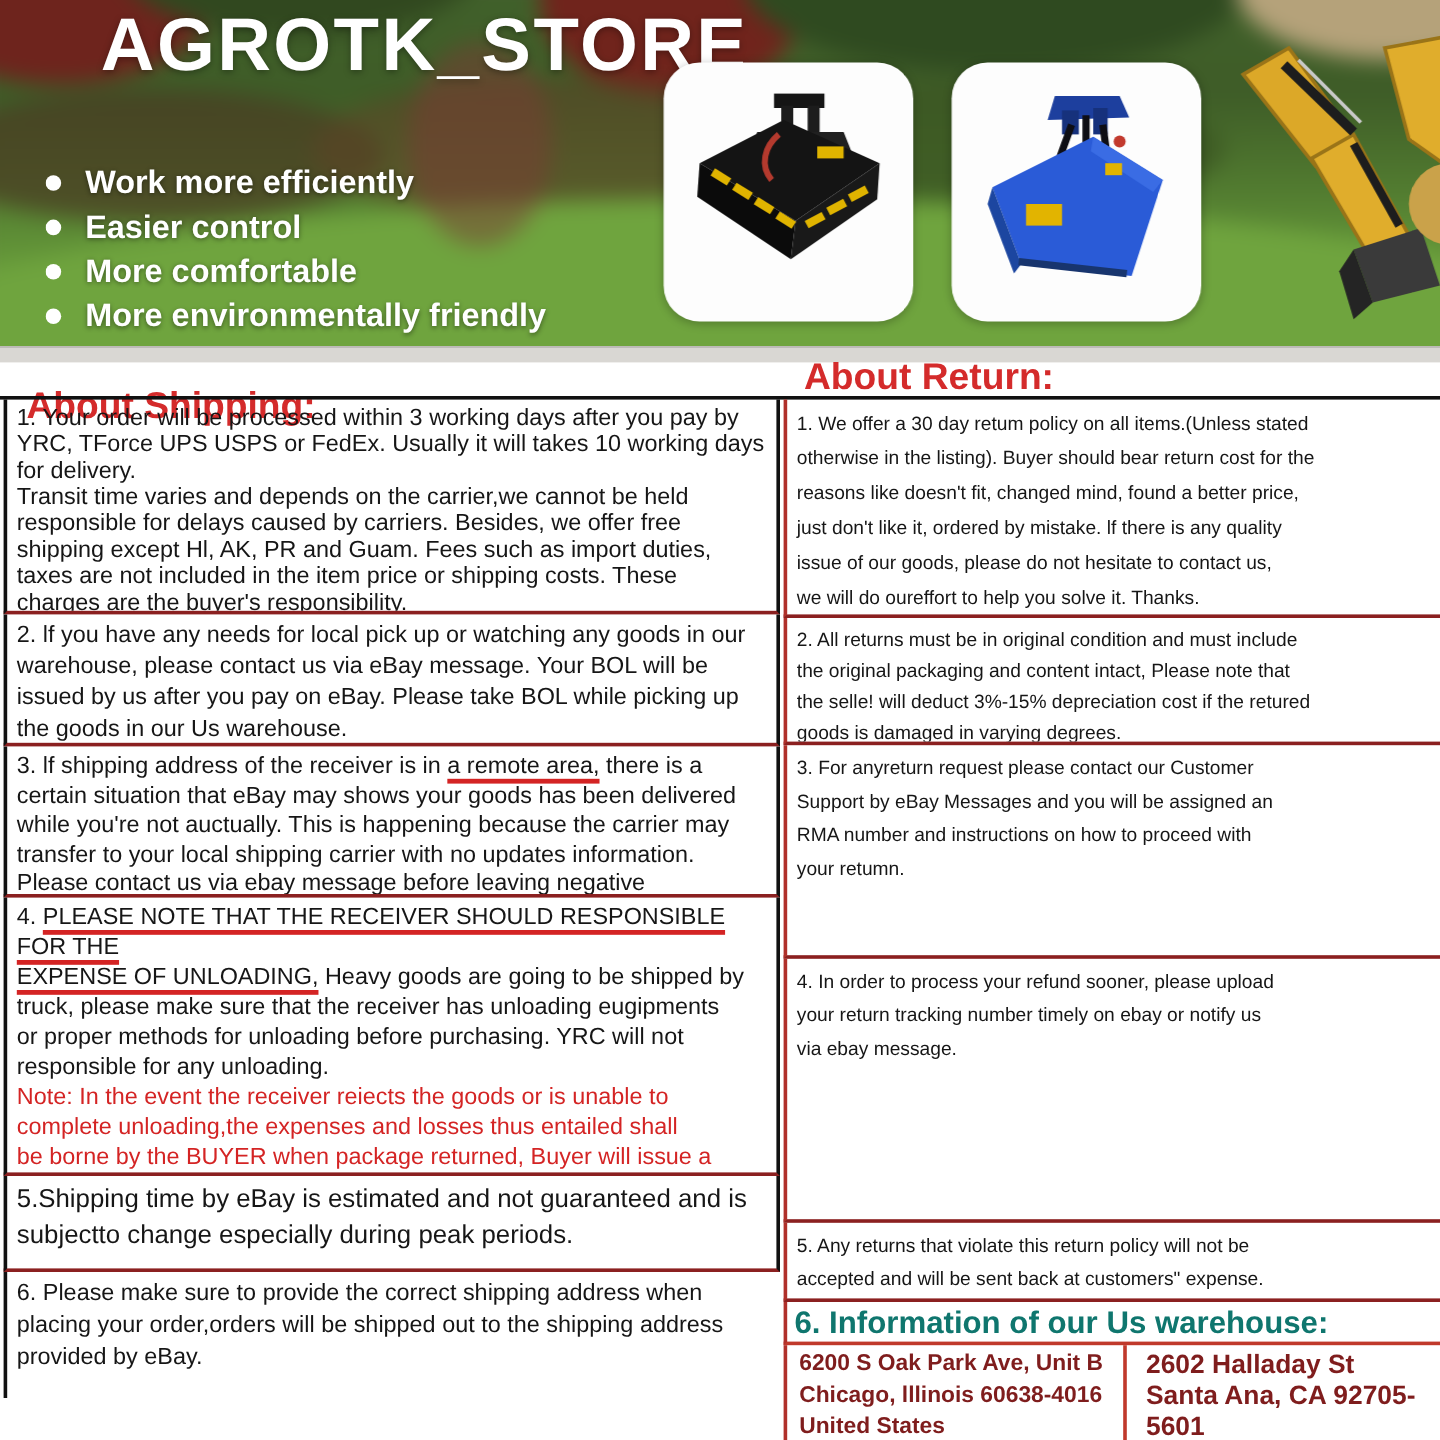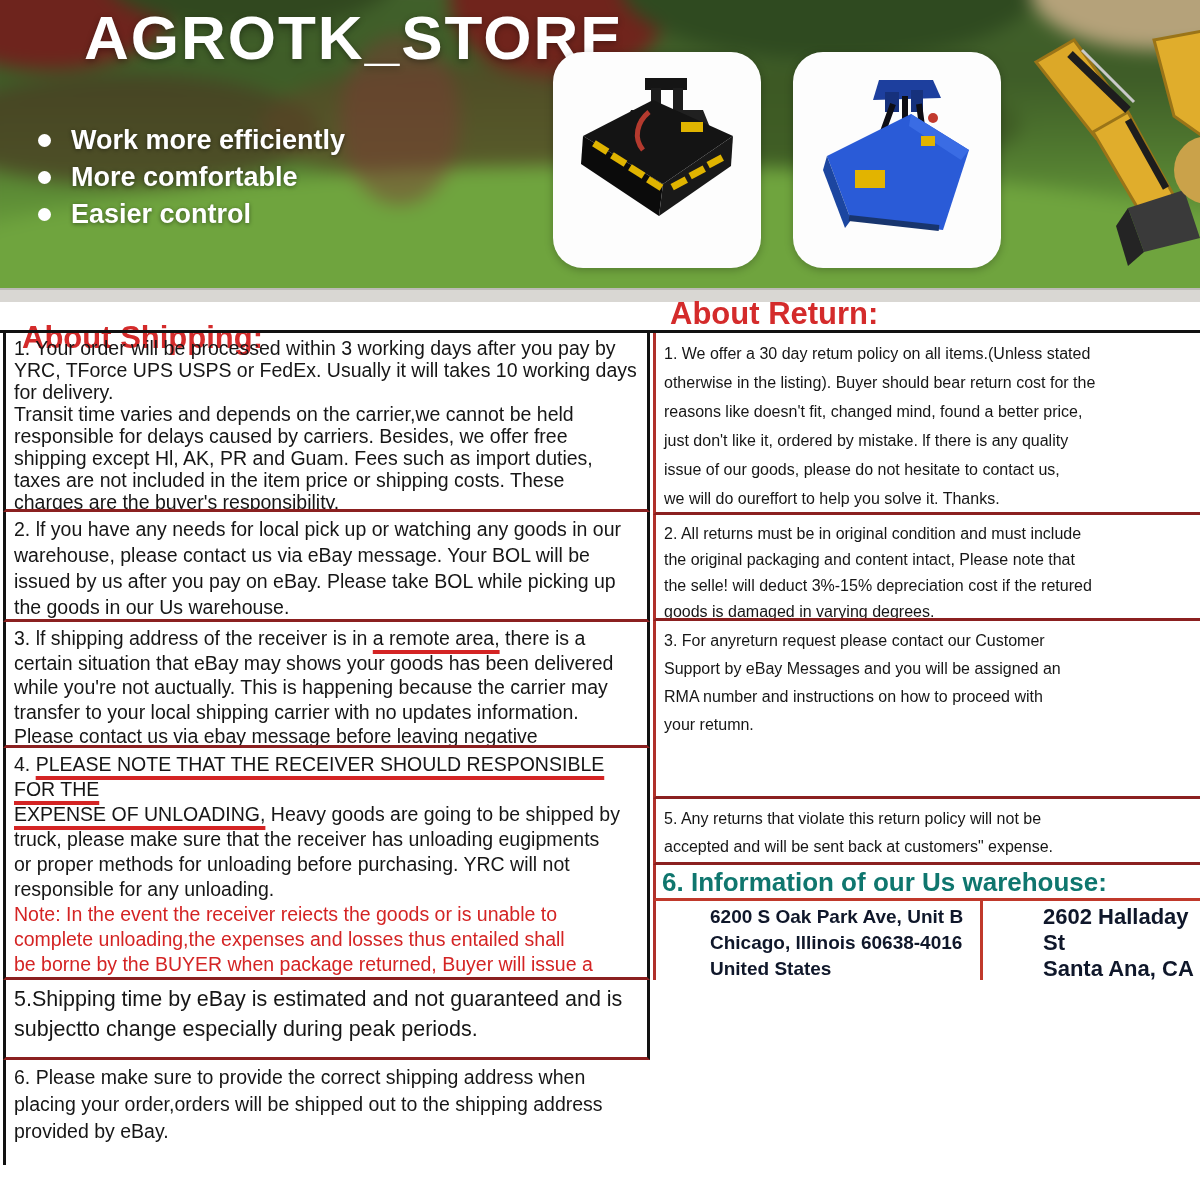--- a/index.html
+++ b/index.html
@@ -5,21 +5,21 @@
   html,body{margin:0;padding:0;background:#fff;}
   .page{position:relative;width:1200px;height:1200px;overflow:hidden;background:#fff;
         font-family:"Liberation Sans",sans-serif;}
   
   .banner{position:absolute;left:0;top:0;width:1200px;height:288px;overflow:hidden;background:#a21caf;}
   .banner-bg{position:absolute;inset:-20px;filter:blur(9px);}
   .blob{position:absolute;border-radius:50%;}
   .bg-base{position:absolute;inset:0;background:linear-gradient(180deg,#41612b 0%,#3e5c27 30%,#527c30 55%,#6aa03c 78%,#74ab41 100%);}
   .banner-strip{position:absolute;left:0;top:288px;width:1200px;height:12px;background:#d9d7d3;border-top:2px solid #bdbbb7;}
   .store-title{position:absolute;left:84px;top:2px;color:#fff;font-size:62px;font-weight:800;letter-spacing:2px;white-space:nowrap;text-shadow:0 2px 6px rgba(0,0,0,.35);}
-  .bullets{position:absolute;left:38px;top:122px;color:#fff;font-size:27px;font-weight:bold;line-height:37px;text-shadow:0 1px 4px rgba(0,0,0,.45);}
+  .bullets{position:absolute;left:38px;top:134px;color:#fff;font-size:27px;font-weight:bold;line-height:37px;text-shadow:0 1px 4px rgba(0,0,0,.45);}
   .bullets .b-row{display:flex;align-items:center;}
   .bullets .dot{width:13px;height:13px;border-radius:50%;background:#fff;margin-right:20px;flex:0 0 auto;}
   .card{position:absolute;top:52px;width:208px;height:216px;background:#fdfdfd;border-radius:30px;box-shadow:0 2px 8px rgba(0,0,0,.25);}
   .card svg{position:absolute;inset:0;width:100%;height:100%;}
   .card1{left:553px;}
   .card2{left:793px;}
   .excavator{position:absolute;right:-8px;top:20px;width:230px;height:268px;}
   
   .heading{position:absolute;color:#d42b2b;font-size:31px;font-weight:bold;white-space:nowrap;}
   .h-ship{left:22px;top:296px;margin-top:24px;}
@@ -39,22 +39,22 @@
   .col-right .sec{border-left:3px solid #b0302a;border-bottom:3px solid #8b2020;
                   padding:6px 2px 0 8px;font-size:16px;line-height:28px;}
   .col-right .r1{height:182px;line-height:29px;}
   .col-right .r2{height:106px;line-height:26px;}
   .col-right .r3{height:178px;}
   .col-right .r4{height:220px;}
   .col-right .r5{height:66px;}
   .r6-head{box-sizing:border-box;height:36px;border-left:3px solid #b0302a;border-bottom:3px solid #c0392b;
            color:#0f766e;font-size:26px;font-weight:bold;padding:2px 0 0 6px;white-space:nowrap;overflow:hidden;}
   .warehouses{box-sizing:border-box;display:flex;height:79px;border-left:3px solid #b0302a;}
-  .wh{box-sizing:border-box;white-space:pre-line;font-size:19px;font-weight:bold;color:#0f172a;
-      line-height:26px;padding:3px 6px 0 10px;overflow:hidden;margin-left:44px;}
+  .wh{box-sizing:border-box;white-space:pre-line;font-size:19px;font-weight:bold;color:#7f1d1d;
+      line-height:26px;padding:3px 6px 0 10px;overflow:hidden;}
   .wh1{width:283px;border-right:3px solid #c0392b;}
   .wh2{flex:1;padding-left:16px;font-size:22px;}
   .redline{text-decoration:underline;text-decoration-color:#d42424;text-decoration-thickness:3.5px;text-underline-offset:5px;}
   .rednote{color:#d42424;}
 </style>
 </head>
 <body>
 
 <div class="page">
 
@@ -75,25 +75,29 @@
 
     <div class="store-title">AGROTK_STORE</div>
 
     <div class="bullets">
       <div class="b-row">
         <span class="dot"></span>
         <span>Work more efficiently</span>
       </div>
       <div class="b-row">
         <span class="dot"></span>
+        <span>Easier control</span>
+      </div>
+      <div class="b-row">
+        <span class="dot"></span>
         <span>More comfortable</span>
       </div>
       <div class="b-row">
         <span class="dot"></span>
-        <span>Easier control</span>
+        <span>More environmentally friendly</span>
       </div>
     </div>
 
     <div class="card card1">
       <svg viewBox="0 0 208 216">
         <rect x="92" y="26" width="42" height="12" fill="#151515"></rect>
         <rect x="98" y="36" width="10" height="26" fill="#1c1c1c"></rect>
         <rect x="120" y="36" width="10" height="26" fill="#1c1c1c"></rect>
         <polygon points="78,58 150,58 158,78 70,78" fill="#202020"></polygon>
         <polygon points="30,84 100,48 180,84 110,132" fill="#141414"></polygon>
@@ -192,20 +196,23 @@
 issue of our goods, please do not hesitate to contact us,
 we will do oureffort to help you solve it. Thanks.</div>
     <div class="sec r2">2. All returns must be in original condition and must include
 the original packaging and content intact, Please note that
 the selle! will deduct 3%-15% depreciation cost if the retured
 goods is damaged in varying degrees.</div>
     <div class="sec r3">3. For anyreturn request please contact our Customer
 Support by eBay Messages and you will be assigned an
 RMA number and instructions on how to proceed with
 your retumn.</div>
+    <div class="sec r4">4. In order to process your refund sooner, please upload
+your return tracking number timely on ebay or notify us
+via ebay message.</div>
     <div class="sec r5">5. Any returns that violate this return policy will not be
 accepted and will be sent back at customers" expense.</div>
     <div class="r6-head">6. Information of our Us warehouse:</div>
     <div class="warehouses">
       <div class="wh wh1">6200 S Oak Park Ave, Unit B
 Chicago, lllinois 60638-4016
 United States</div>
       <div class="wh wh2">2602 Halladay St
 Santa Ana, CA 92705-5601
 United States</div>

